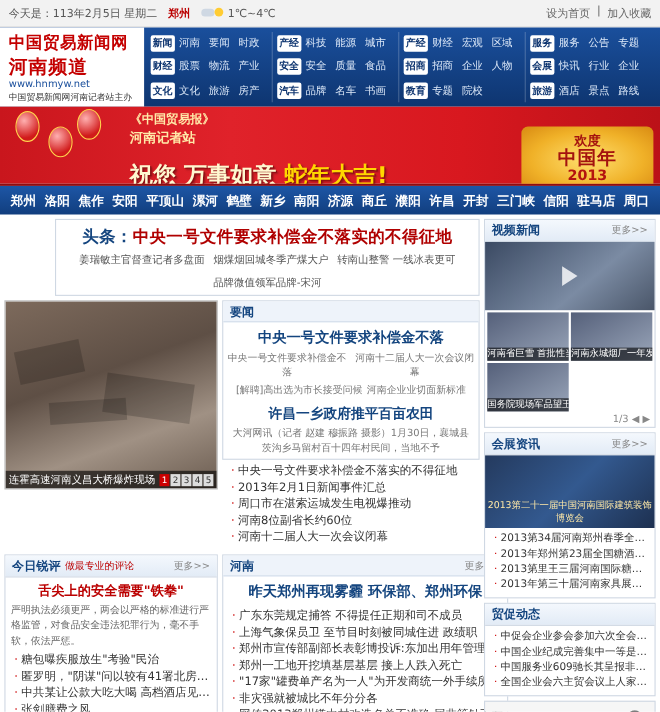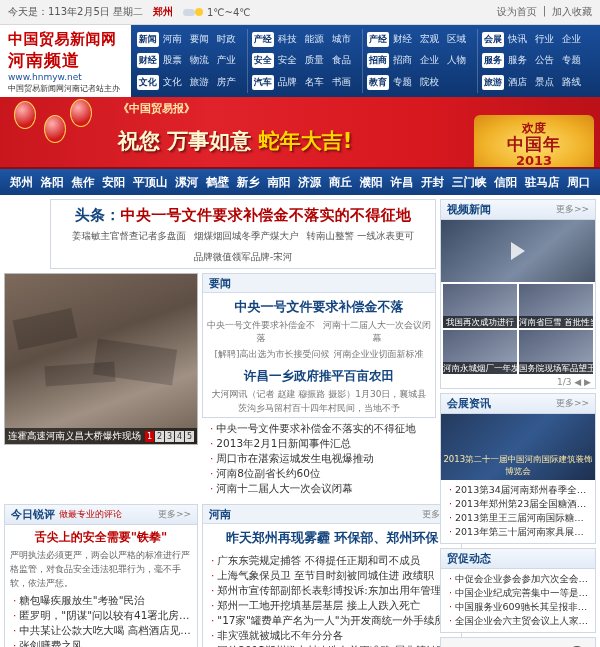--- a/index.html
+++ b/index.html
@@ -331,33 +331,33 @@
           <span class="navkey">教育</span>
           <span class="navlinks">
             <span>专题</span>
             <span>院校</span>
           </span>
         </div>
       </div>
 
       <div class="navcol">
         <div class="navrow">
+          <span class="navkey">服务</span>
+          <span class="navlinks">
+            <span>服务</span>
+            <span>公告</span>
+            <span>专题</span>
+          </span>
+        </div>
+        <div class="navrow">
           <span class="navkey">会展</span>
           <span class="navlinks">
             <span>快讯</span>
             <span>行业</span>
             <span>企业</span>
-          </span>
-        </div>
-        <div class="navrow">
-          <span class="navkey">服务</span>
-          <span class="navlinks">
-            <span>服务</span>
-            <span>公告</span>
-            <span>专题</span>
           </span>
         </div>
         <div class="navrow">
           <span class="navkey">旅游</span>
           <span class="navlinks">
             <span>酒店</span>
             <span>景点</span>
             <span>路线</span>
           </span>
         </div>
@@ -365,20 +365,21 @@
 
     </div>
   </div>
 
   <div class="banner">
     <div class="lantern l1"></div>
     <div class="lantern l2"></div>
     <div class="lantern l3"></div>
     <div class="banner-mid">
       <div class="bm-line1">《中国贸易报》</div>
+      <div class="bm-line2">河南记者站</div>
       <div class="bm-line3">
         <span>祝您</span>
         <span>万事如意</span>
         <span class="gold">蛇年大吉!</span>
       </div>
     </div>
     <div class="banner-right">
       <div class="br1">欢度</div>
       <div class="br2">中国年</div>
       <div class="br3">2013</div>
@@ -524,23 +525,20 @@
       <div class="panel">
         <div class="vid-hd">
           <span>视频新闻</span>
           <span class="more">更多&gt;&gt;</span>
         </div>
         <div class="vid-main">
           <div class="play"></div>
         </div>
         <div class="vid-grid">
           <div class="vid-cell">
-            <div class="cap">我国再次成功进行</div>
-          </div>
-          <div class="vid-cell">
             <div class="cap">河南省巨雪 首批性当</div>
           </div>
           <div class="vid-cell">
             <div class="cap">河南永城烟厂一年发</div>
           </div>
           <div class="vid-cell">
             <div class="cap">国务院现场军品望王帜</div>
           </div>
         </div>
         <div class="vid-counter">1/3 ◀ ▶</div>

